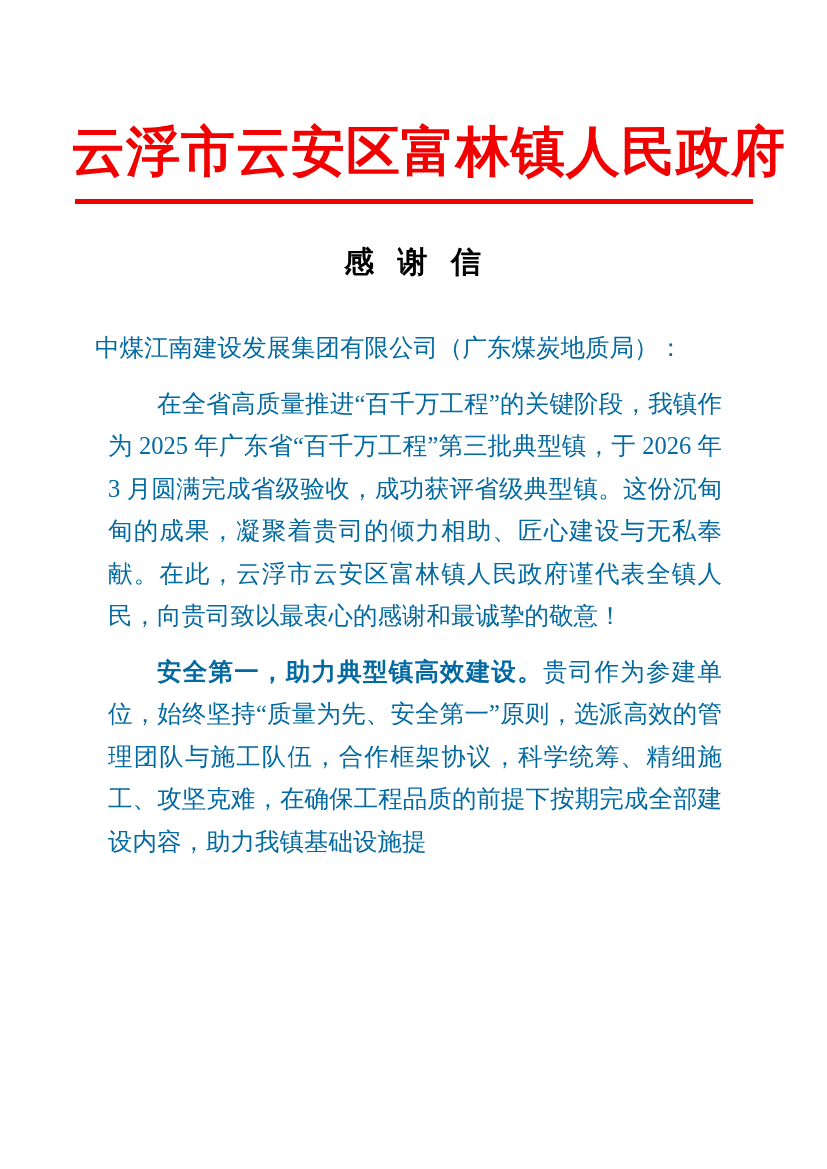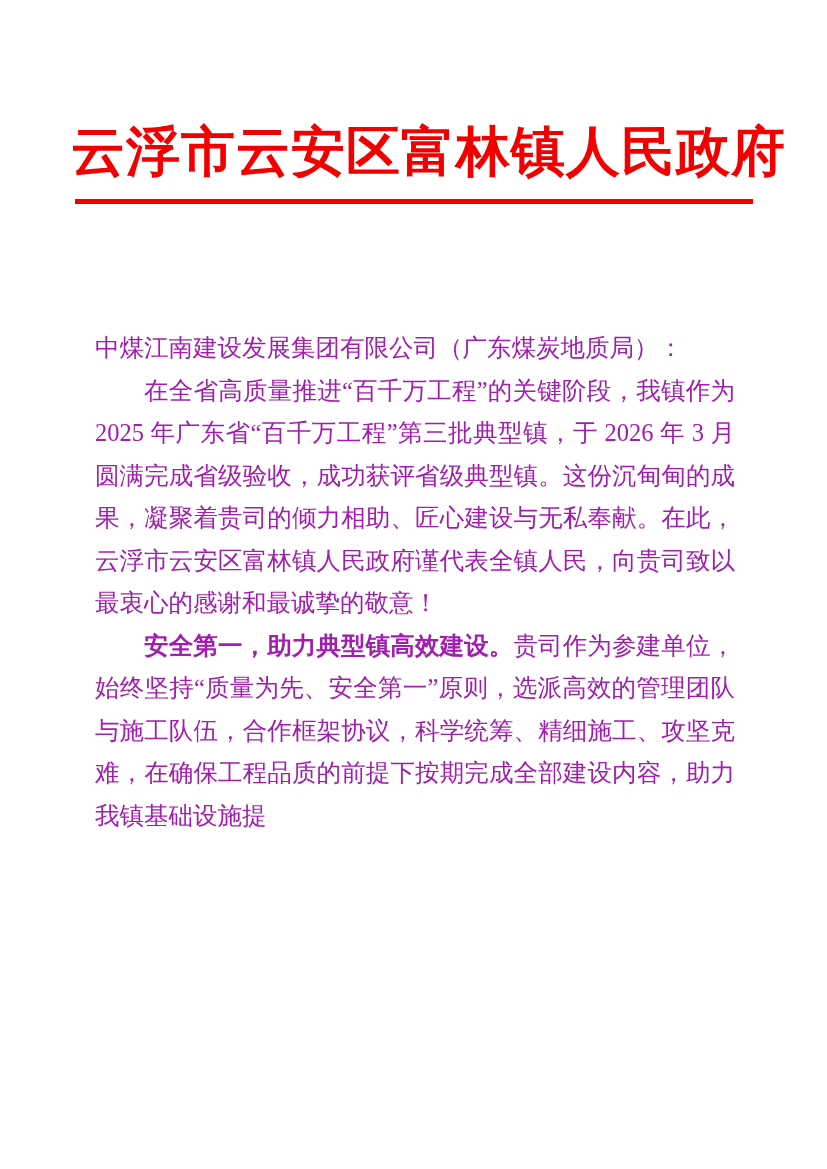--- a/index.html
+++ b/index.html
@@ -49,45 +49,46 @@
     word-spacing: 12px;
     letter-spacing: 2px;
   }
   .body-text {
     position: absolute;
     top: 327px;
     left: 95px;
     width: 640px;
     font-size: 24.5px;
     line-height: 42.5px;
-    color: #a21caf;
+    color: #0369a1;
     text-align: justify;
     text-justify: inter-ideograph;
   }
   .salutation {
     margin: 0;
     text-indent: 0;
   }
   .para {
-    margin: 0;
+    margin: 13px;
     text-indent: 2em;
   }
   .lead {
     font-weight: bold;
   }
 </style>
 </head>
 <body>
 
 <div class="page">
 
   <div class="letterhead" style="color: rgb(242, 0, 0);">云浮市云安区富林镇人民政府</div>
 
   <div class="divider" style="background-color: rgb(242, 0, 0);"></div>
 
+  <div class="doc-title">感 谢 信</div>
 
   <div class="body-text">
 
     <p class="salutation">中煤江南建设发展集团有限公司（广东煤炭地质局）：</p>
 
     <p class="para"><span class="lead"></span><span>在全省高质量推进“百千万工程”的关键阶段，我镇作为 2025 年广东省“百千万工程”第三批典型镇，于 2026 年 3 月圆满完成省级验收，成功获评省级典型镇。这份沉甸甸的成果，凝聚着贵司的倾力相助、匠心建设与无私奉献。在此，云浮市云安区富林镇人民政府谨代表全镇人民，向贵司致以最衷心的感谢和最诚挚的敬意！</span></p>
 
 
     <p class="para"><span class="lead">安全第一，助力典型镇高效建设。</span><span>贵司作为参建单位，始终坚持“质量为先、安全第一”原则，选派高效的管理团队与施工队伍，合作框架协议，科学统筹、精细施工、攻坚克难，在确保工程品质的前提下按期完成全部建设内容，助力我镇基础设施提</span></p>
 

